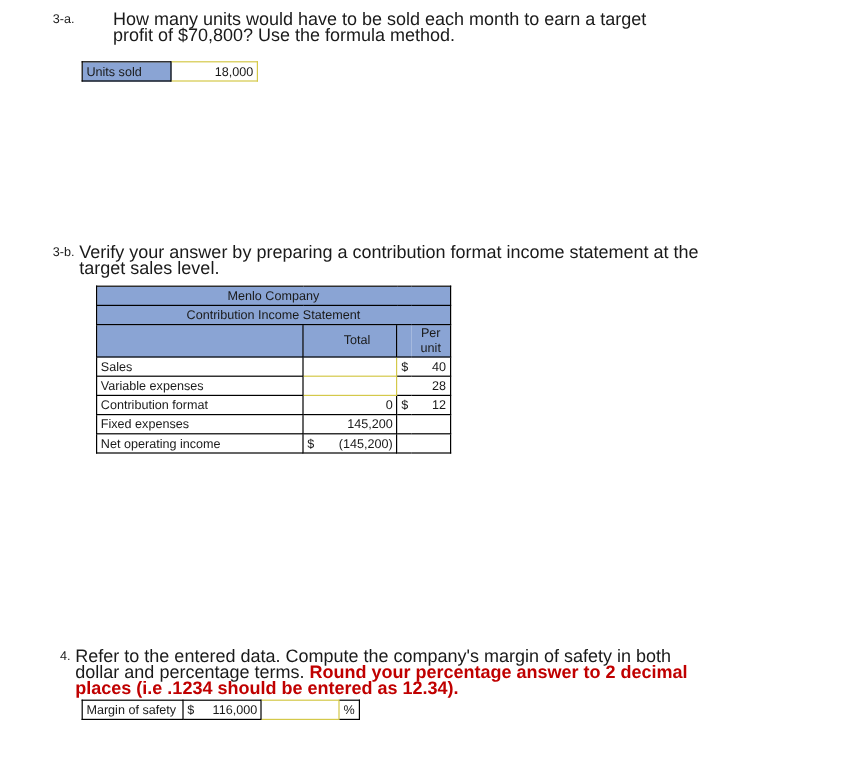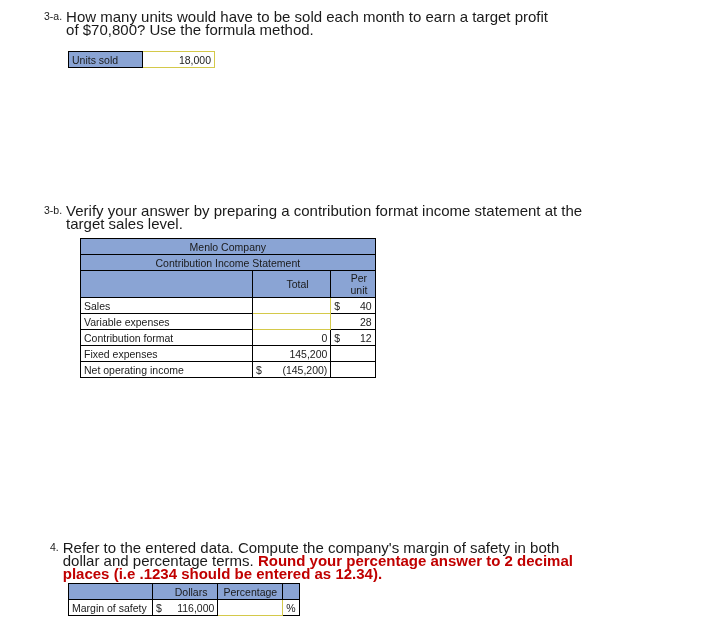--- a/index.html
+++ b/index.html
@@ -84,21 +84,21 @@
   #mos-table { left: 68px; top: 583px; }
   #mos-table td.m-lbl { width: 84px; margin-left: 12px; }
   #mos-table td.m-dol { width: 12px; }
   #mos-table td.m-val { width: 53px; }
   #mos-table td.m-pct { width: 65px; }
   #mos-table td.m-sign { width: 14px; }
 </style>
 </head>
 <body>
 
-<div class="q-block" style="left:44px; top:10px; width:520px;">
+<div class="q-block" style="left:44px; top:10px; width:520px;gap:28px;">
   <span class="q-num">3-a.</span>
   <span class="q-text">How many units would have to be sold each month to earn a target profit of $70,800? Use the formula method.</span>
 </div>
 
 <table class="grid" id="units-table">
   <tbody>
       <tr>
     <td class="lbl hdr-blue-plain">Units sold</td>
     <td class="val input-cell">18,000</td>
   </tr>
@@ -168,27 +168,20 @@
 </tbody>
   </table>
 
 <div class="q-block" style="left:50px; top:541px; width:530px;">
   <span class="q-num">4.</span>
   <span class="q-text"><span>Refer to the entered data. Compute the company's margin of safety in both dollar and percentage terms. </span><span class="q-red">Round your percentage answer to 2 decimal places (i.e .1234 should be entered as 12.34).</span></span>
 </div>
 
 <table class="grid" id="mos-table">
   <tbody>
-      <tr>
-    <td class="hdr-blue-plain m-lbl"></td>
-    <td class="hdr-blue-ctr m-dol nobr"></td>
-    <td class="hdr-blue-ctr m-val nobl">Dollars</td>
-    <td class="hdr-blue-ctr m-pct">Percentage</td>
-    <td class="hdr-blue-ctr m-sign"></td>
-  </tr>
   <tr>
     <td class="lbl m-lbl">Margin of safety</td>
     <td class="dollar m-dol nobr">$</td>
     <td class="num m-val nobl">116,000</td>
     <td class="input-cell m-pct"></td>
     <td class="lbl m-sign">%</td>
   </tr>
 </tbody>
   </table>
 

